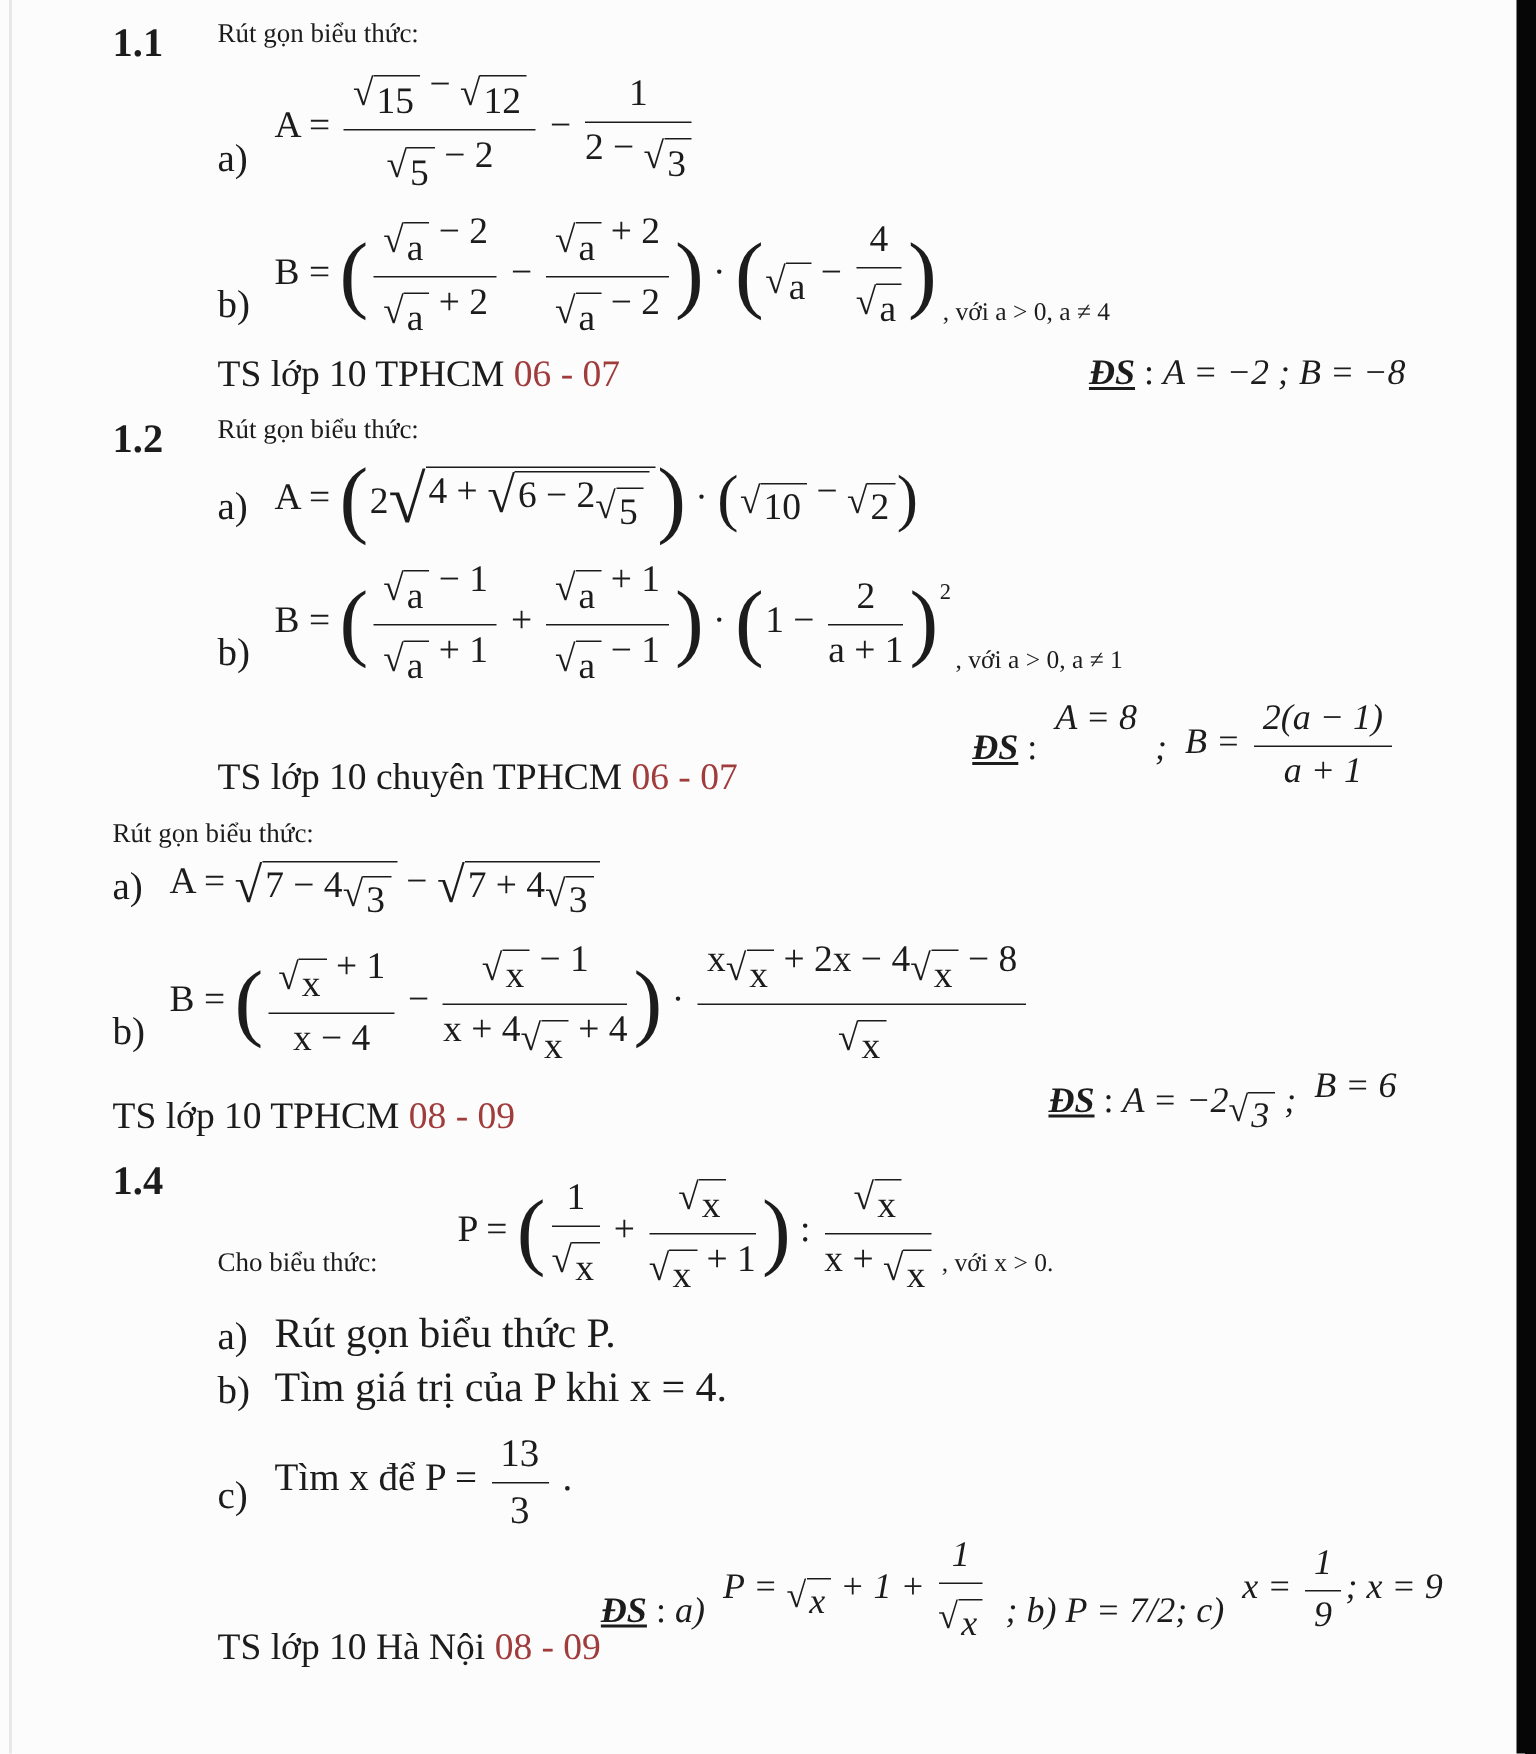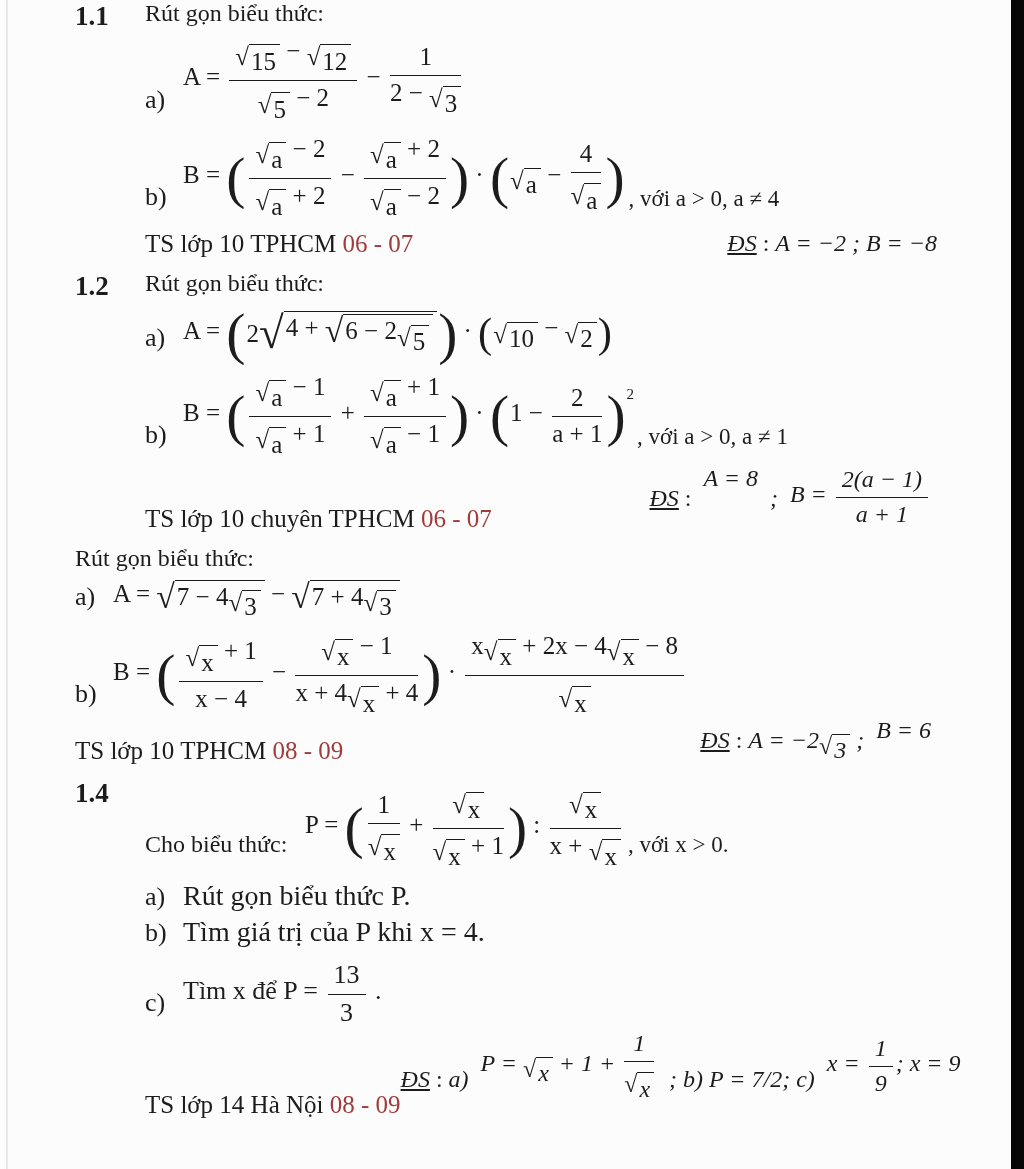--- a/index.html
+++ b/index.html
@@ -3,52 +3,52 @@
 <meta charset="utf-8">
 <style>
   html,body{margin:0;padding:0;}
   body{
     width:1024px;height:1169px;position:relative;overflow:hidden;
     background:#fcfcfc;color:#1c1c1c;
     font-family:"Liberation Serif","DejaVu Serif",serif;
   }
   .edge-right{position:absolute;right:0;top:0;width:13px;height:1169px;background:#060606;}
   .edge-left{position:absolute;left:6px;top:0;width:2px;height:1169px;background:#e8e8e8;}
-  .page{position:absolute;left:75px;top:0;width:862px;}
+  .page{position:absolute;left:75px;top:12px;width:862px;}
 
   .prob{display:flex;margin-bottom:10px;}
   .pnum{width:70px;flex:none;font-weight:bold;font-size:27px;padding-top:1px;}
   .pbody{flex:1;min-width:0;}
-  .ptitle{font-size:24px;}
+  .ptitle{font-size:18px;}
 
   .item{display:flex;align-items:flex-end;margin:8px 0;}
   .ilabel{width:38px;flex:none;font-size:26px;padding-bottom:10px;}
   .txt{font-size:28px;}
 
   .mf{font-size:25px;line-height:1.15;white-space:nowrap;}
-  .note{font-size:23px;padding-bottom:10px;white-space:nowrap;padding-left:4px;}
+  .note{font-size:17px;padding-bottom:10px;white-space:nowrap;padding-left:4px;}
 
   .meta{display:flex;justify-content:space-between;align-items:flex-end;margin:4px 0 2px;}
   .src{font-size:25px;white-space:nowrap;}
   .yr{color:#a03c3c;}
   .ans{font-size:24px;}
 
   
   .frac{display:inline-block;vertical-align:middle;text-align:center;margin:0 3px;line-height:1.2;}
   .fn{display:block;border-bottom:1.6px solid #1b1b1b;padding:1px 6px 3px;}
   .fd{display:block;padding-top:2px;}
   .sqrt{display:inline-flex;align-items:flex-start;vertical-align:-0.25em;white-space:nowrap;}
   .rsym{line-height:1;flex:none;}
   .rcnt{border-top:1.6px solid #1b1b1b;padding:2px 4px 0 2px;}
   .grp{white-space:nowrap;}
   .bp{vertical-align:middle;line-height:1;font-weight:400;}
   .gc{display:inline-block;vertical-align:middle;padding:0 1px;}
   .gsup{font-size:15px;position:relative;top:-22px;left:1px;}
   .it{font-style:italic;font-family:Liberation Serif, serif;}
-  .ds{font-style:italic;font-weight:normal;text-decoration:underline;}
+  .ds{font-style:italic;font-weight:bold;text-decoration:underline;}
   .vo{position:relative;display:inline-block;margin:0 6px;}
 </style>
 </head>
 <body>
 
 <div class="edge-left"></div>
 <div class="edge-right"></div>
 
 <div class="page">
 
@@ -229,21 +229,21 @@
       </div>
       <div class="item" style="margin:4px 0;">
         <span class="ilabel" style="padding-bottom:0;">b)</span>
         <span class="txt">Tìm giá trị của P khi x = 4.</span>
       </div>
       <div class="item" style="margin:10px 0 6px;">
         <span class="ilabel">c)</span>
         <span class="mf" style="font-size:26px;"><span><span>Tìm x để P = </span><span class="frac"><span class="fn"><span><span>13</span></span></span><span class="fd"><span><span>3</span></span></span></span><span> .</span></span></span>
       </div>
       <div class="meta" style="margin-top:16px;">
-        <span class="src"><span>TS lớp 14 Hà Nội </span><span class="yr">08 - 09</span></span>
+        <span class="src"><span>TS lớp 10 Hà Nội </span><span class="yr">08 - 09</span></span>
         <span class="ans mf"><span><span class="ds"><span>ĐS</span></span><span> : </span><span class="it"><span><span>a) </span></span></span><span class="vo" style="top: -16px;"><span class="it"><span><span>P = </span><span class="sqrt">
                       <span class="rsym">√</span>
                       <span class="rcnt"><span><span>x</span></span></span>
                     </span><span> + 1 + </span><span class="frac"><span class="fn"><span><span>1</span></span></span><span class="fd"><span><span class="sqrt">
                             <span class="rsym">√</span>
                             <span class="rcnt"><span><span>x</span></span></span>
                           </span></span></span></span></span></span></span><span class="it"><span><span> ; b) P = 7/2; c) </span></span></span><span class="vo" style="top: -16px;"><span class="it"><span><span>x = </span><span class="frac"><span class="fn"><span><span>1</span></span></span><span class="fd"><span><span>9</span></span></span></span><span>; x = 9</span></span></span></span></span></span>
       </div>
     </div>
   </div>

